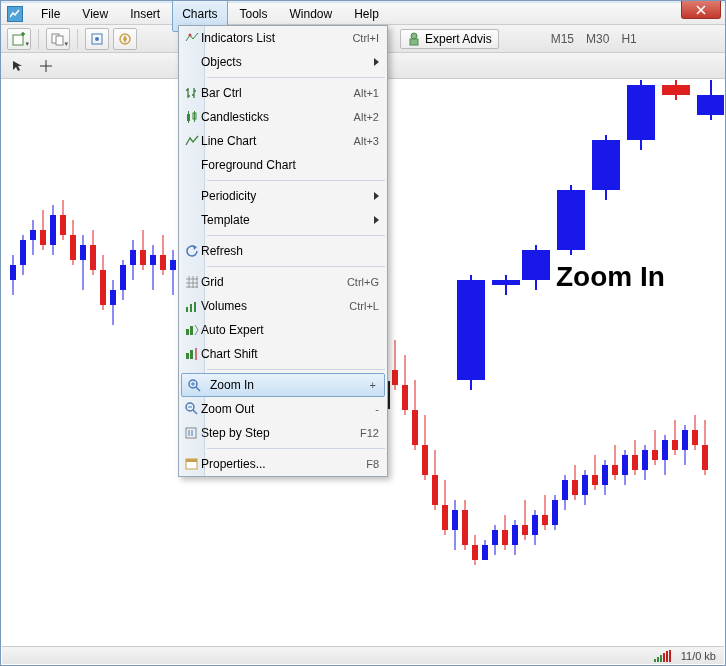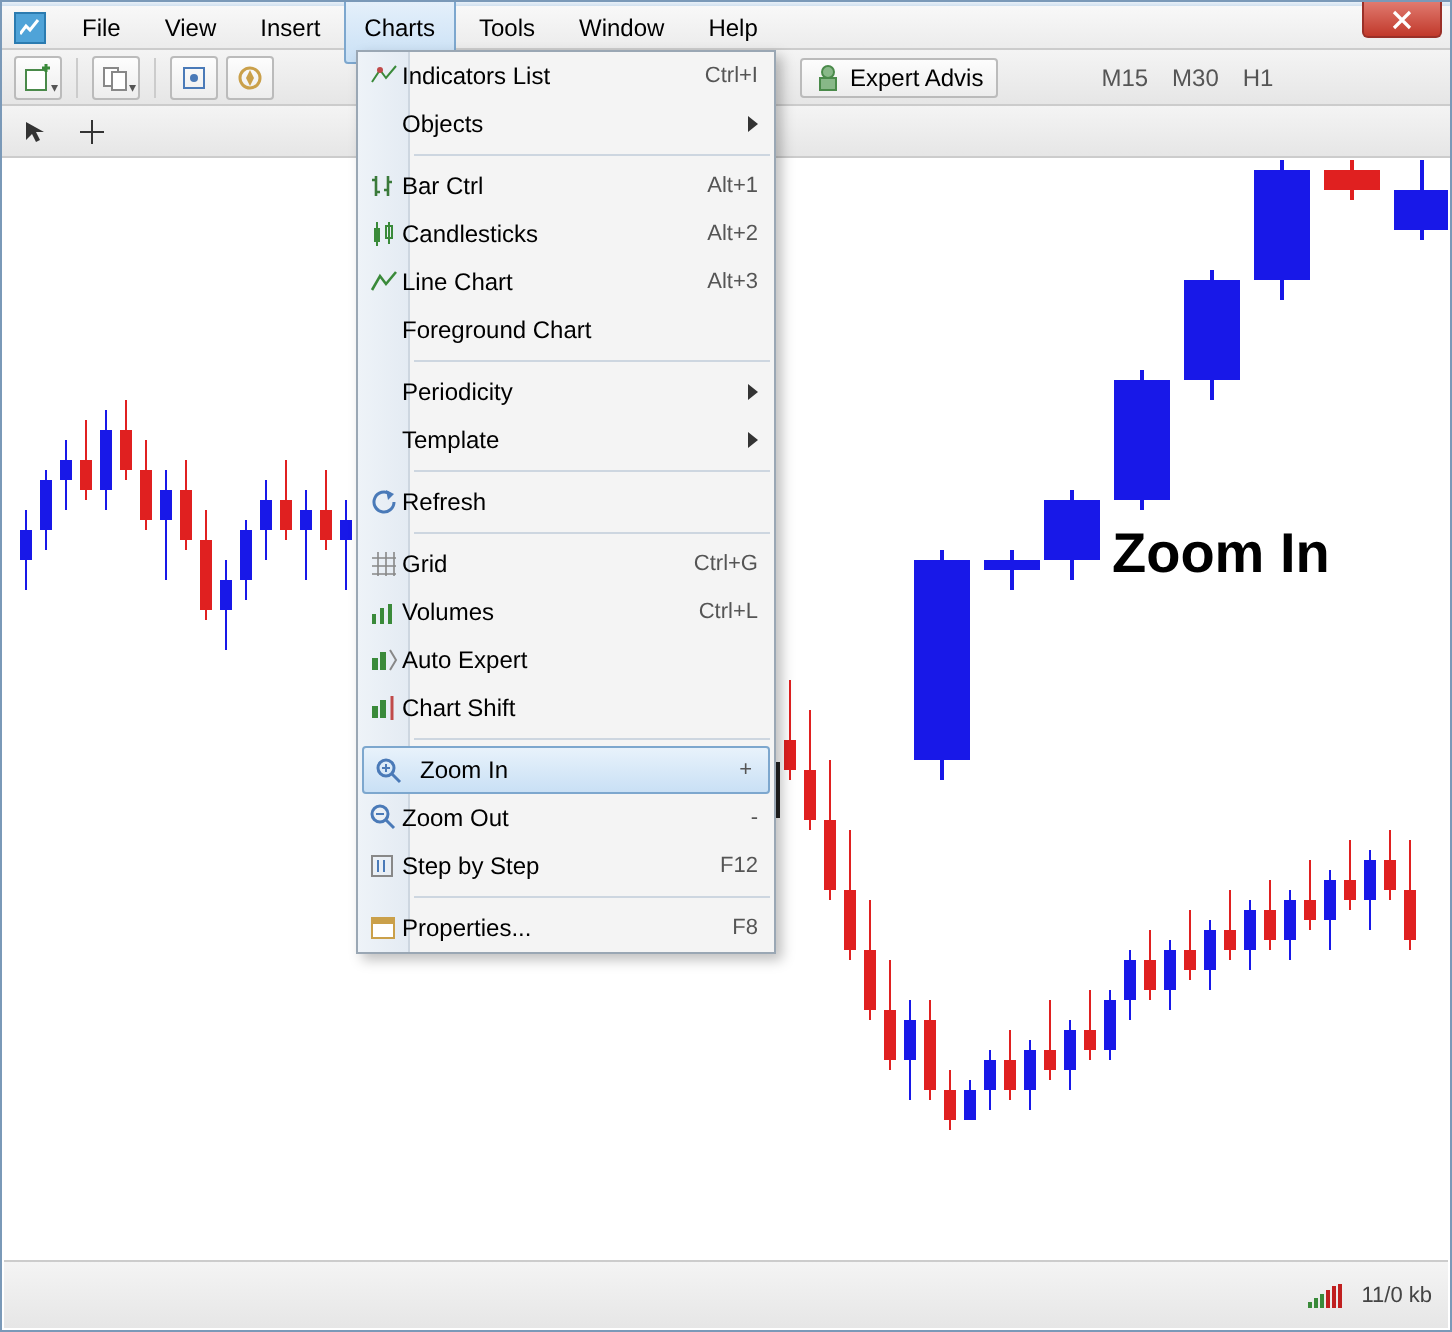--- a/index.html
+++ b/index.html
@@ -88,21 +88,21 @@
   }
   .chart-area {
     position:absolute;
     left:1px; right:1px; top:79px; bottom:20px;
     background:#fff;
     overflow:hidden;
   }
   .chart-area svg { position:absolute; left:0; top:0; }
   .status-bar {
     position:absolute;
-    left:1px; right:1px; bottom:1px; height:34px;
+    left:1px; right:1px; bottom:1px; height:18px;
     background:linear-gradient(#f4f4f4,#e6e6e6);
     border-top:1px solid #ccc;
     display:flex; align-items:center;
     justify-content:flex-end;
     padding-right:8px;
     gap:10px;
     font-size:11px;
     color:#444;
   }
   .conn-bars { display:flex; align-items:flex-end; gap:1px; height:12px;}

